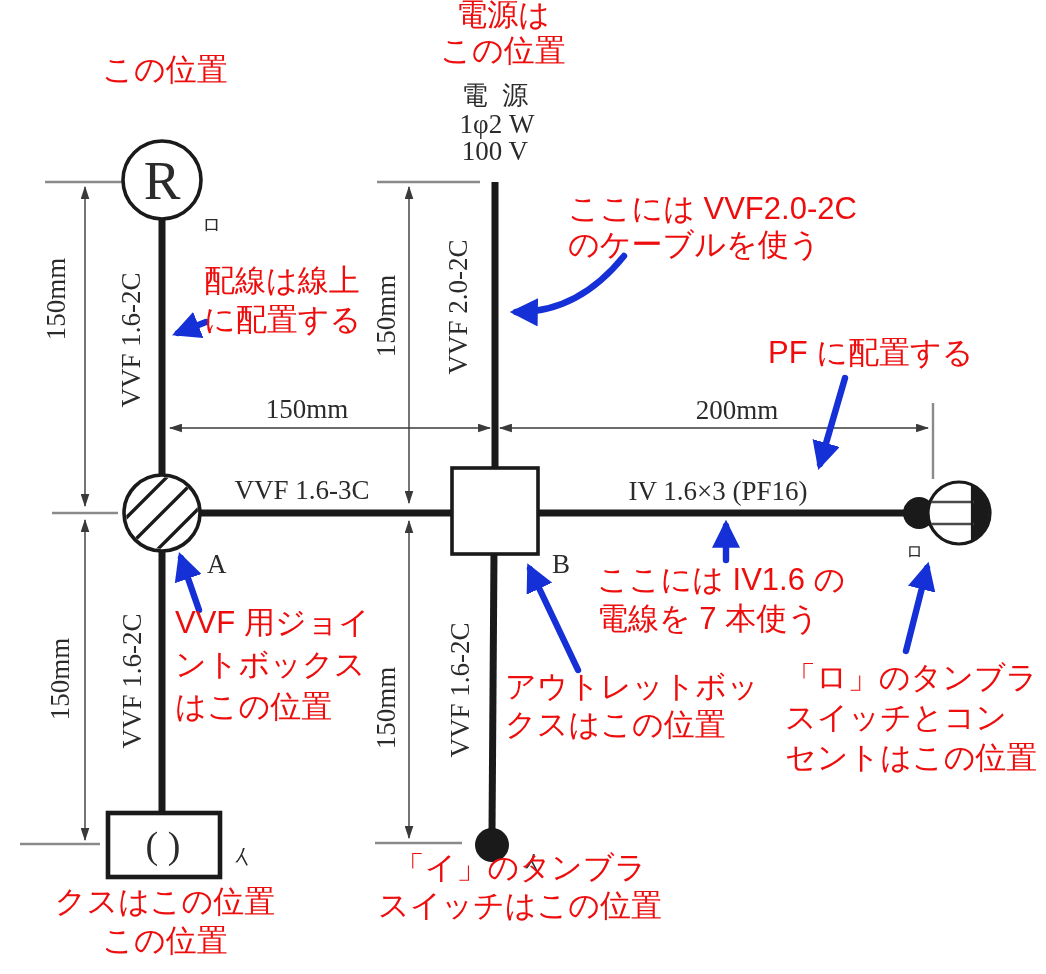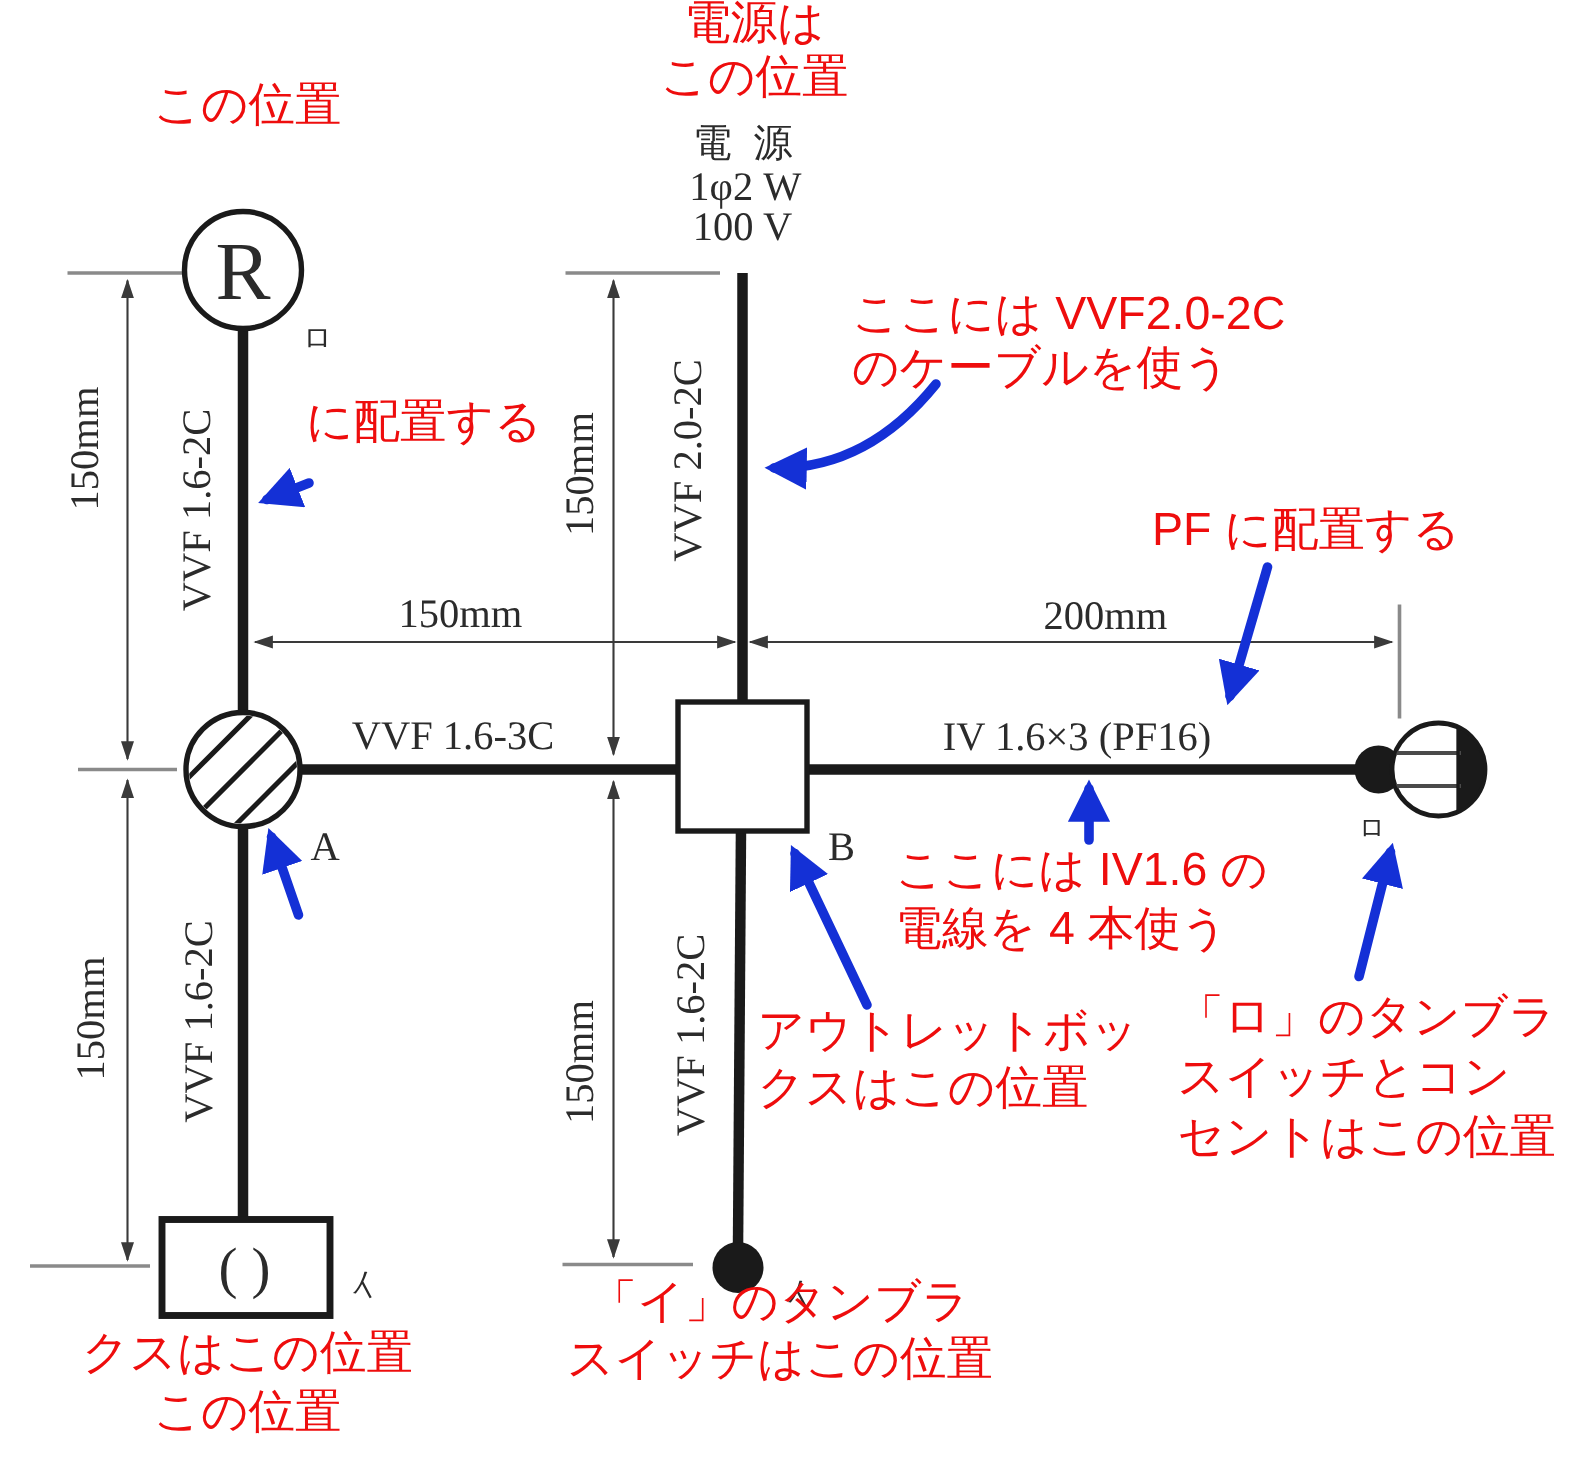--- a/index.html
+++ b/index.html
@@ -153,31 +153,37 @@
   <div>電源は</div>
   <div>この位置</div>
 </div>
 
 <div class="ann" style="left:568px;top:191px;line-height:36px">
   <div>ここには VVF2.0-2C</div>
   <div>のケーブルを使う</div>
 </div>
 
 <div class="ann" style="left:204px;top:261px;line-height:39px">
+  <div>配線は線上</div>
   <div>に配置する</div>
 </div>
 
 <div class="ann" style="left:768px;top:334px">
   <div>PF に配置する</div>
 </div>
 
+<div class="ann" style="left:175px;top:602px;line-height:42px">
+  <div>VVF 用ジョイ</div>
+  <div>ントボックス</div>
+  <div>はこの位置</div>
+</div>
 
 <div class="ann" style="left:597px;top:560px;line-height:39px">
   <div>ここには IV1.6 の</div>
-  <div>電線を 4 本使う</div>
+  <div>電線を 7 本使う</div>
 </div>
 
 <div class="ann" style="left:505px;top:668px;line-height:38px">
   <div>アウトレットボッ</div>
   <div>クスはこの位置</div>
 </div>
 
 <div class="ann" style="left:785px;top:658px;line-height:40px">
   <div>「ロ」のタンブラ</div>
   <div>スイッチとコン</div>

